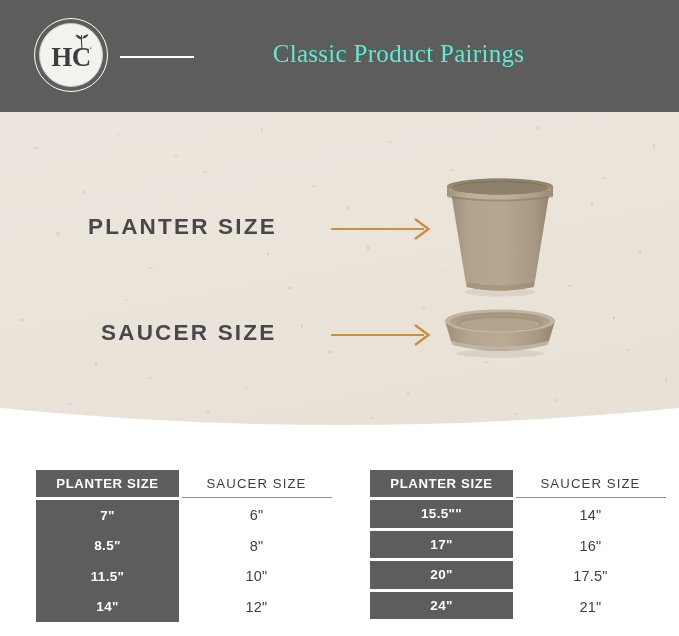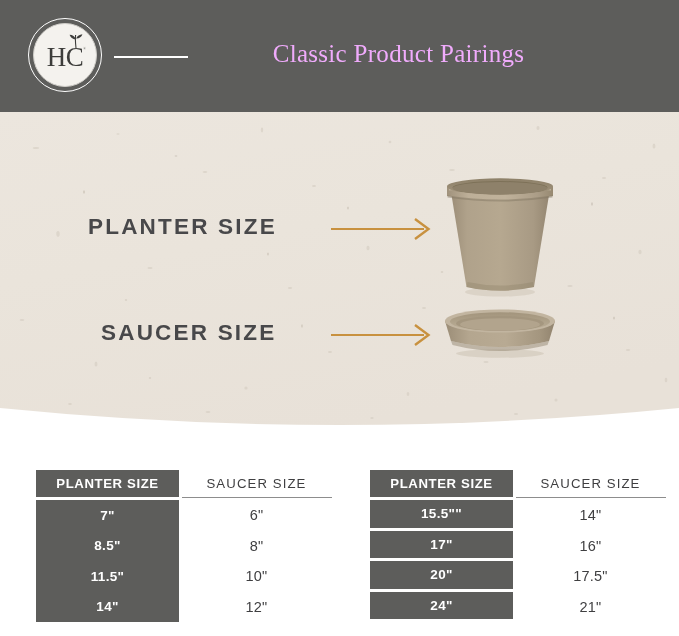--- a/index.html
+++ b/index.html
@@ -19,24 +19,25 @@
   #header-bar {
     position: absolute;
     left: 0; top: 0;
     width: 679px;
     height: 112px;
     background: #5d5d5b;
     overflow: hidden;
   }
   #brand-lockup {
     position: absolute;
-    left: 28px; top: 18px;
+    left: 34px; top: 18px;
     display: flex;
     align-items: center;
     gap: 10px;
+    font-weight: bold;
   }
   #logo-mark {
     position: relative;
     width: 76px;
     height: 76px;
     flex: none;
   }
   #logo-mark .ring-outer {
     position: absolute;
     left: 0; top: 0;
@@ -102,21 +103,21 @@
   }
   #page-title {
     position: absolute;
     left: 0; top: 40px;
     width: 679px;
     text-align: center;
     padding-left: 118px;
     box-sizing: border-box;
     font-family: "Liberation Serif", serif;
     font-size: 25px;
-    color: #f0abfc;
+    color: #5eead4;
     letter-spacing: 0.3px;
   }
 
   
   #hero-panel {
     position: absolute;
     left: 0; top: 112px;
     width: 679px;
     height: 330px;
     overflow: hidden;

